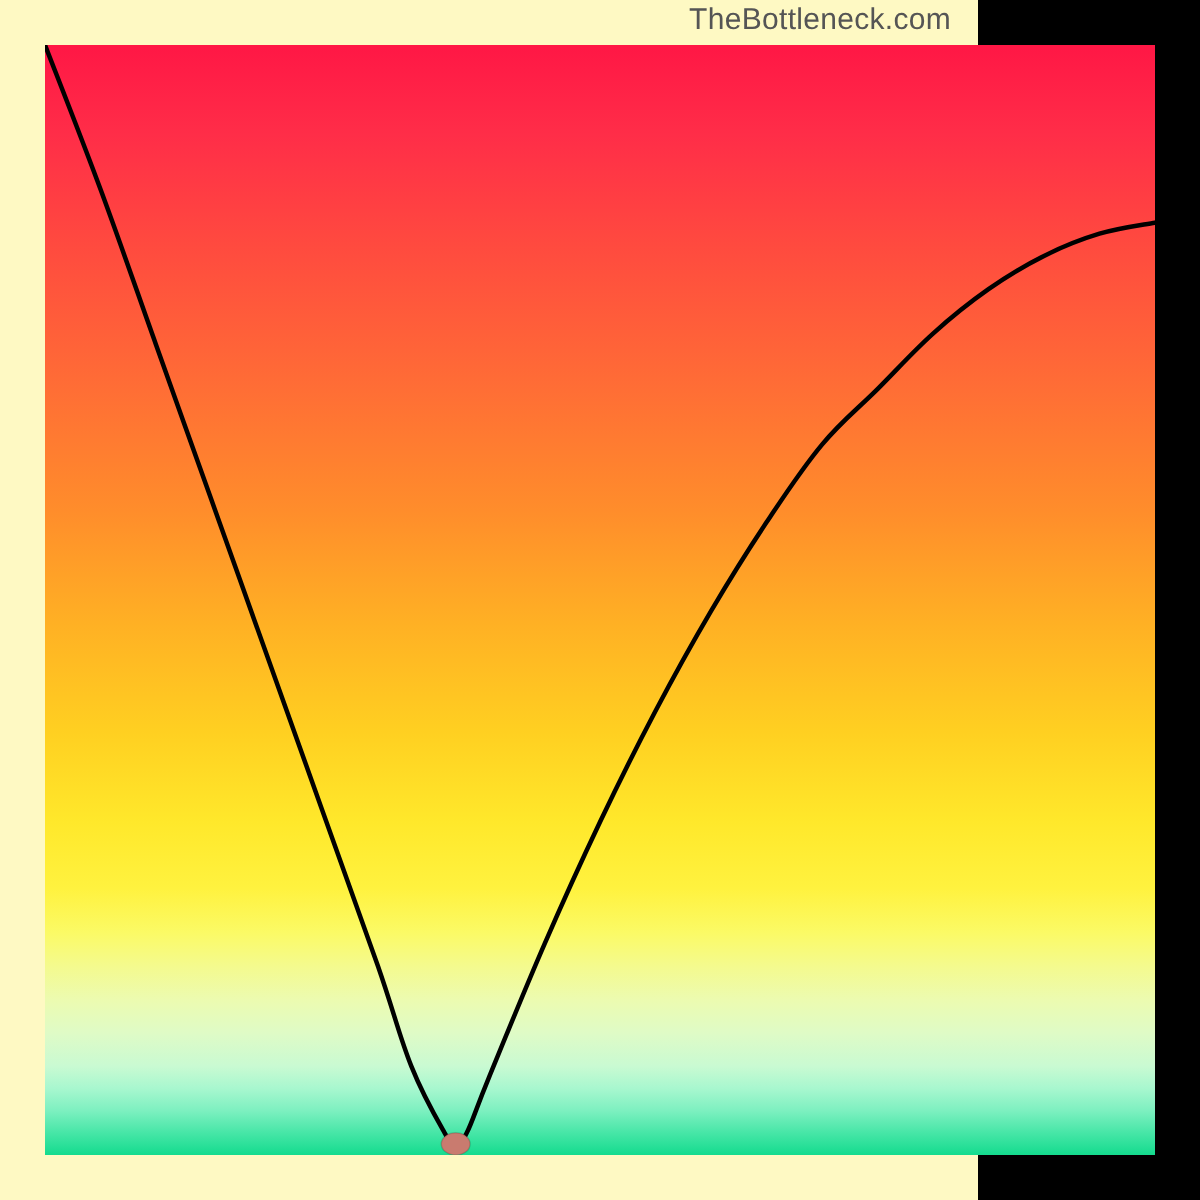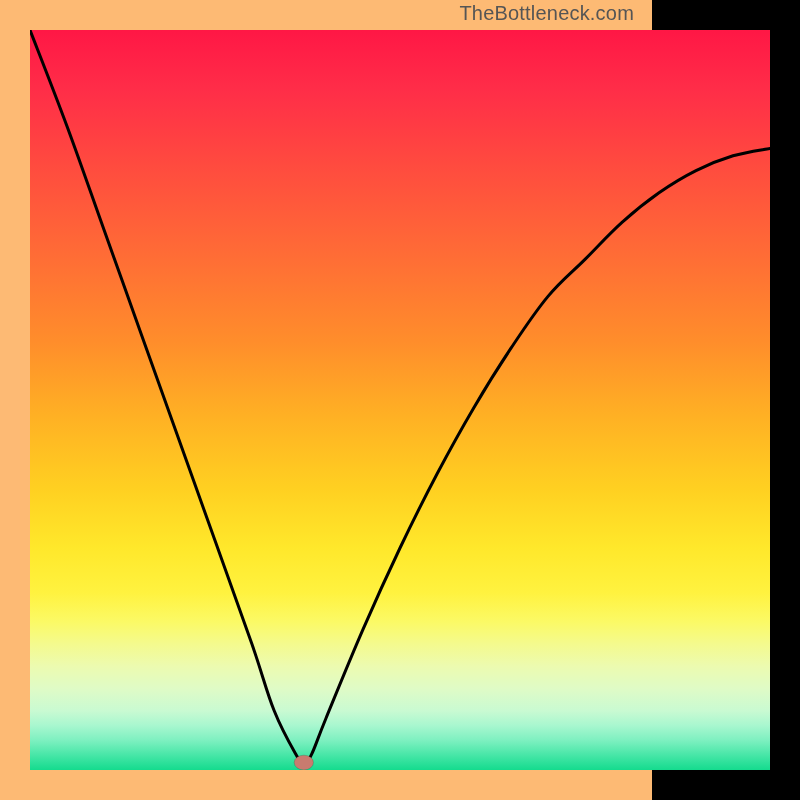--- a/index.html
+++ b/index.html
@@ -8,21 +8,21 @@
     width: 800px;
     height: 800px;
     background: #000;
     overflow: hidden;
     font-family: Arial, Helvetica, sans-serif;
   }
   .frame {
     position: relative;
     width: 652px;
     height: 800px;
-    background: #fdba74;
+    background: #fef9c3;
   }
   .watermark {
     position: absolute;
     top: 2px;
     right: 18px;
     color: #555;
     font-size: 20px;
     font-weight: 500;
     letter-spacing: 0.2px;
     z-index: 10;

